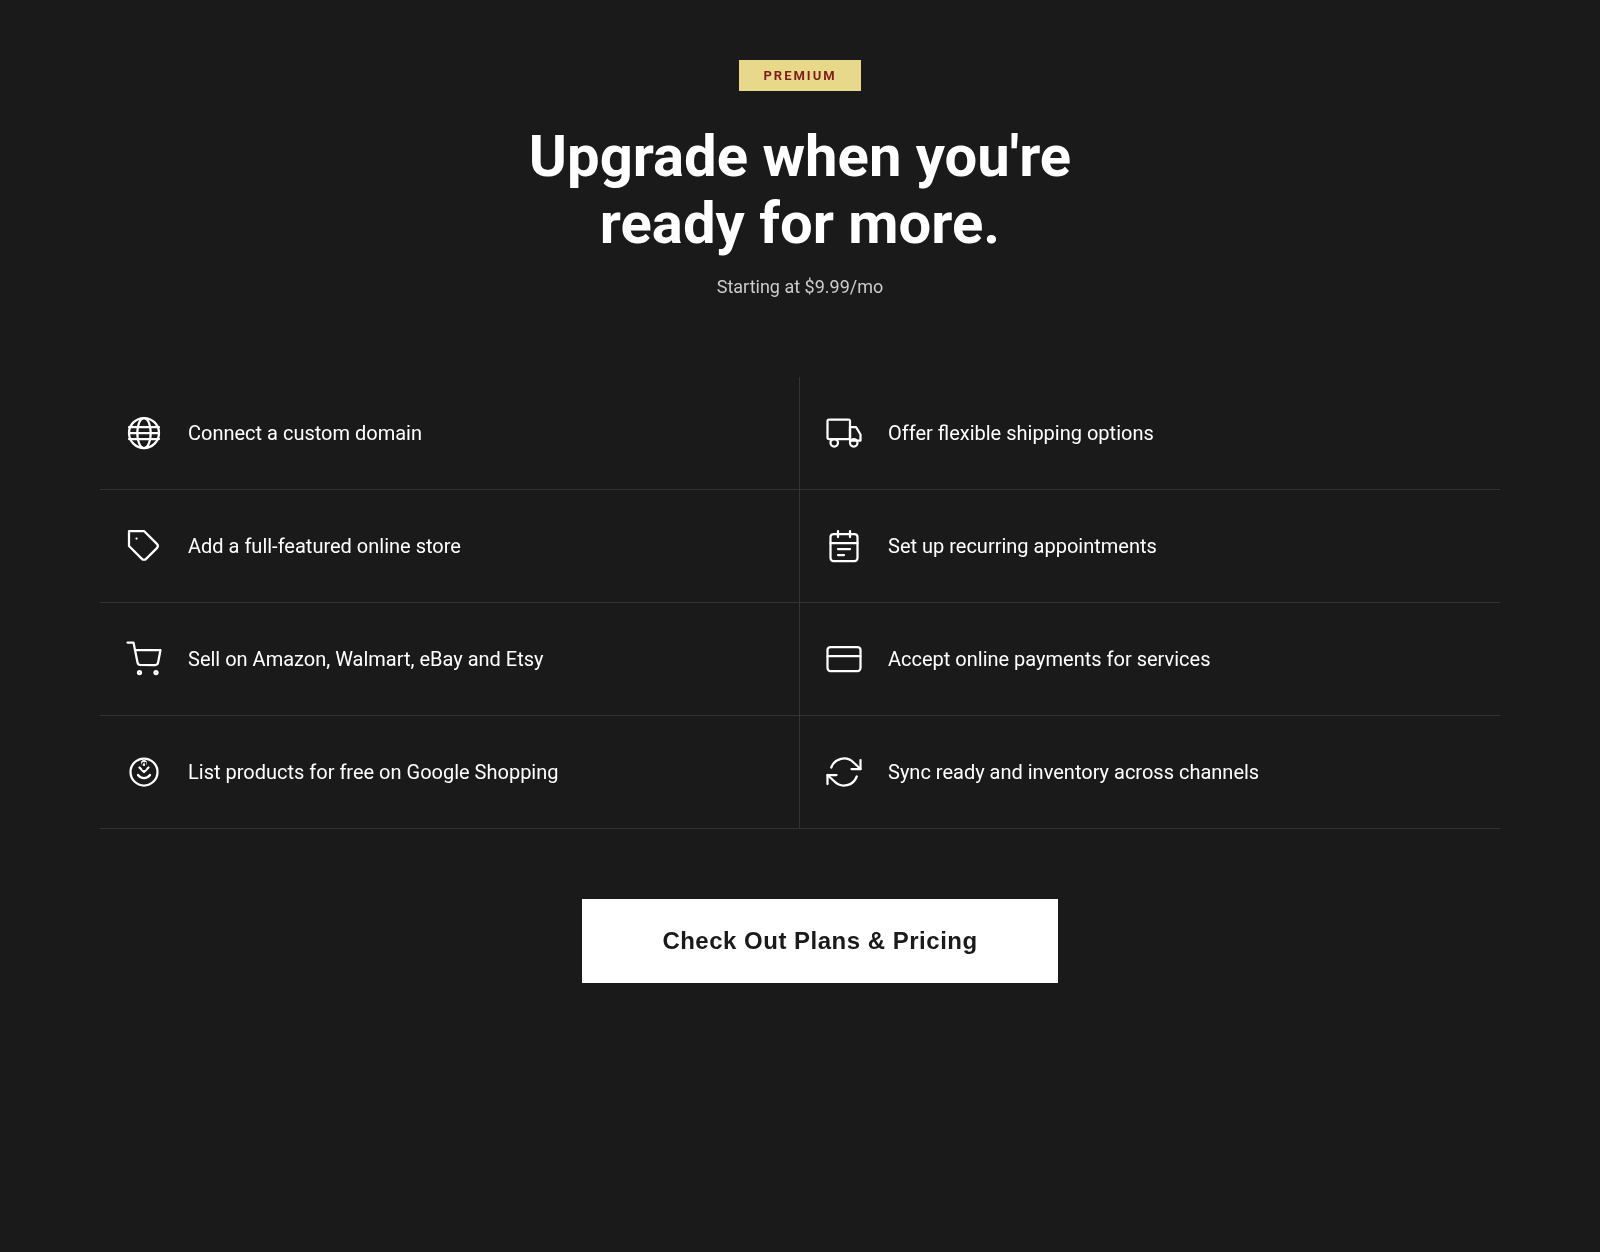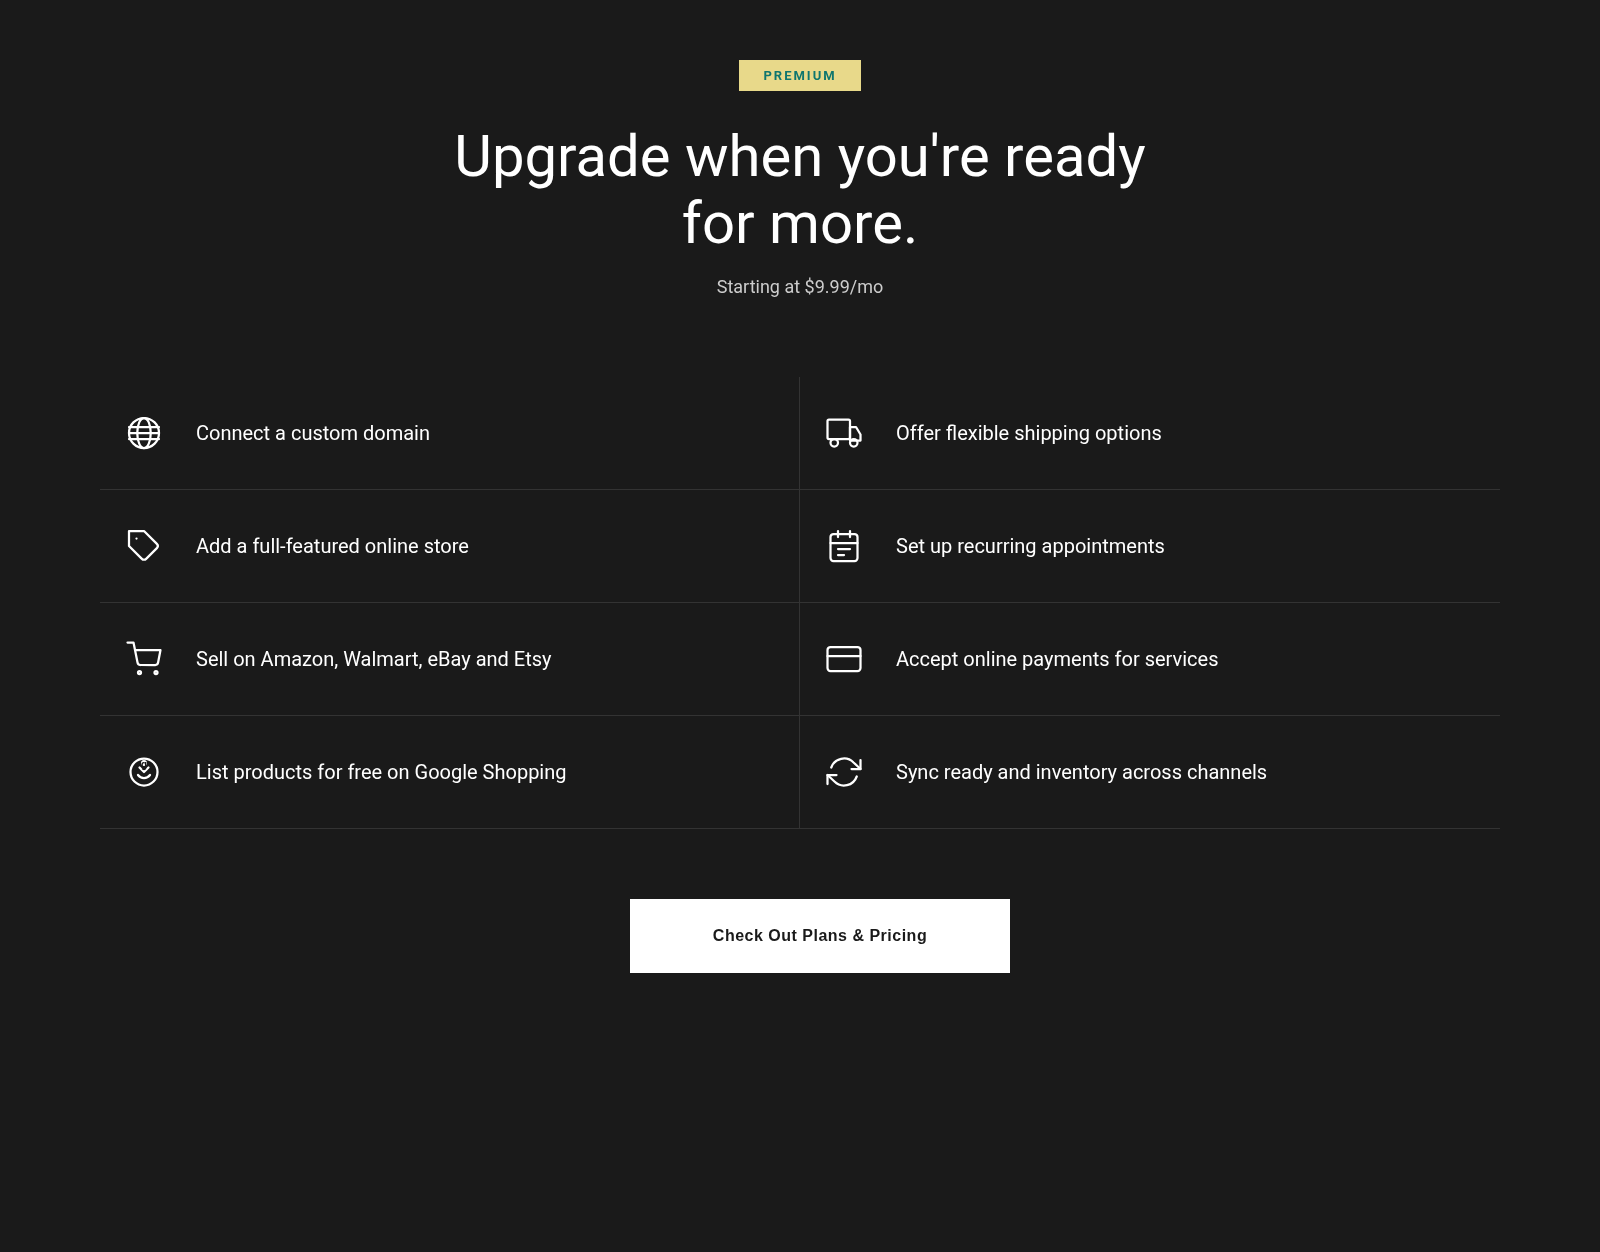--- a/index.html
+++ b/index.html
@@ -22,32 +22,32 @@
       width: 1600px;
       max-width: 100%;
       display: flex;
       flex-direction: column;
       align-items: center;
       padding: 60px 80px 80px;
     }
 
     .badge {
       background-color: #e8d98a;
-      color: #0f766e;
+      color: #7f1d1d;
       font-weight: 700;
       font-size: 13px;
       letter-spacing: 2px;
       padding: 8px 24px;
       margin-bottom: 32px;
       text-transform: uppercase;
     }
 
     .headline {
       font-size: 58px;
-      font-weight: 400;
+      font-weight: 700;
       text-align: center;
       line-height: 1.15;
       max-width: 700px;
       margin-bottom: 20px;
     }
 
     .subheadline {
       font-size: 18px;
       color: #cccccc;
       margin-bottom: 80px;
@@ -58,21 +58,21 @@
       grid-template-columns: 1fr 1fr;
       gap: 0;
       width: 100%;
       max-width: 1400px;
       margin-bottom: 70px;
     }
 
     .feature-item {
       display: flex;
       align-items: center;
-      gap: 28px;
+      gap: 20px;
       padding: 32px 40px 32px 20px;
       border-bottom: 1px solid #333333;
     }
 
     .feature-item:last-child,
     .feature-item:nth-last-child(2) {
       
     }
 
     .feature-icon {
@@ -99,21 +99,21 @@
       font-weight: 400;
       color: #ffffff;
       line-height: 1.3;
     }
 
     .cta-button {
       background-color: #ffffff;
       color: #1a1a1a;
       border: none;
       padding: 28px 80px;
-      font-size: 16px;
+      font-size: 24px;
       font-weight: 700;
       cursor: pointer;
       letter-spacing: 0.5px;
       min-width: 380px;
       margin-left: 40px;
     }
 
     .left-col {
       border-right: 1px solid #333333;
     }

